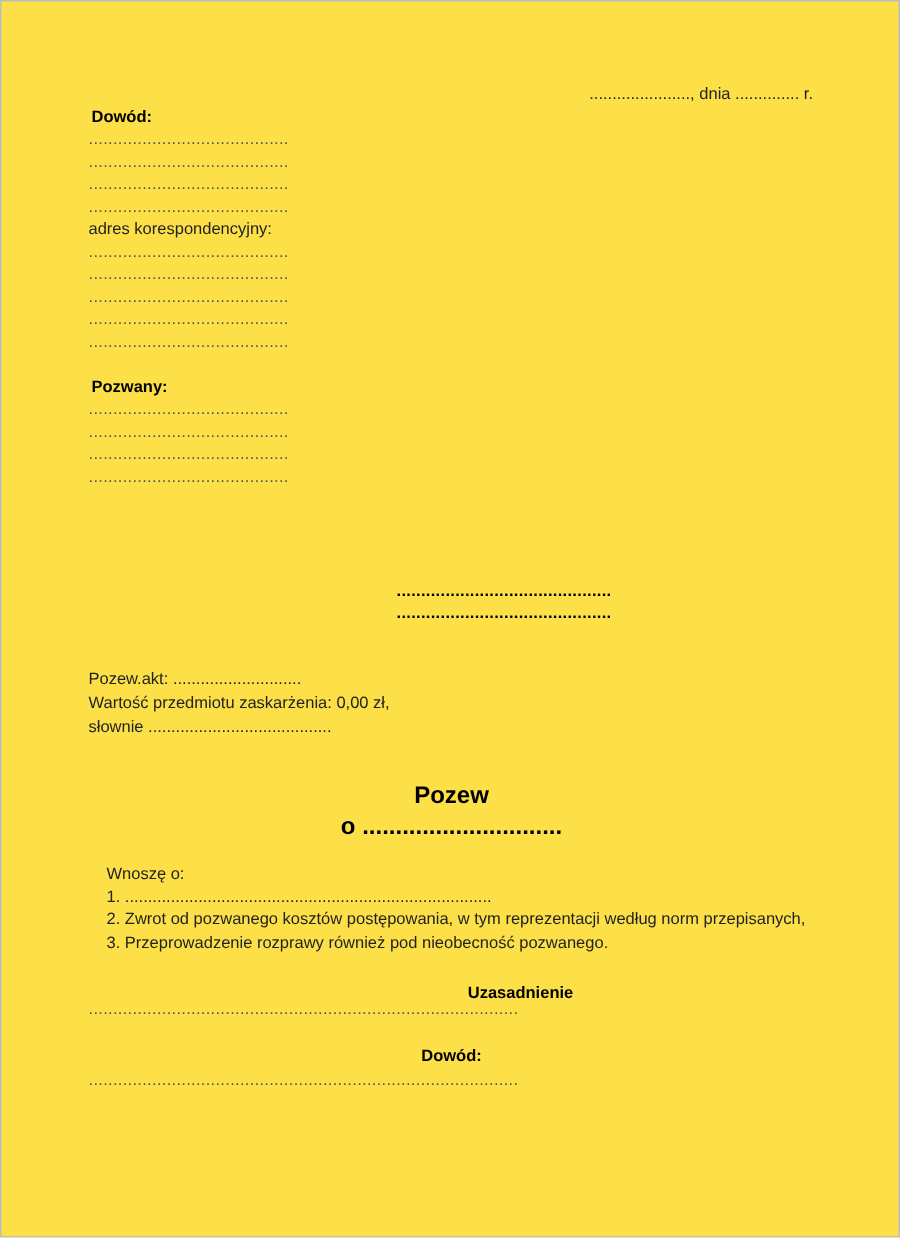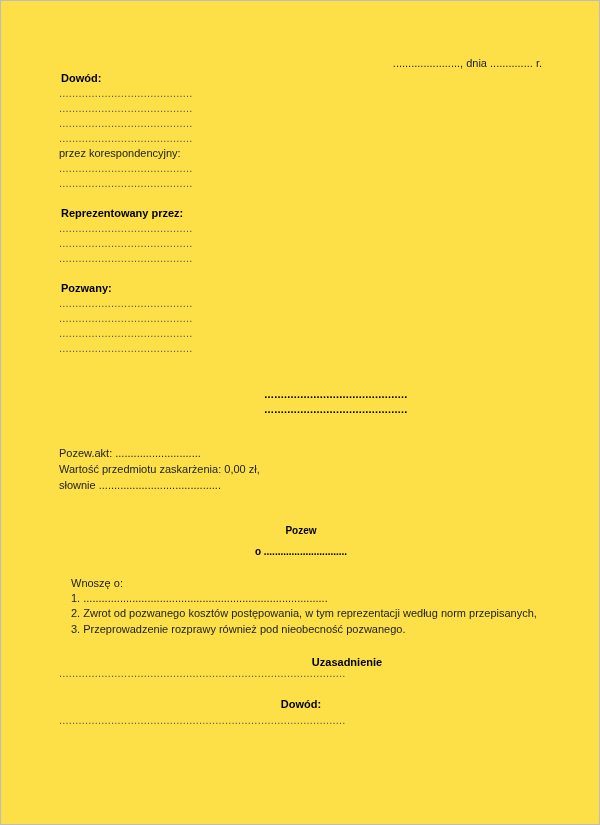--- a/index.html
+++ b/index.html
@@ -51,21 +51,21 @@
     line-height: 16px;
     color: #222;
   }
 
   
   .title-block {
     left: 0; top: 519px; width: 600px;
     text-align: center;
     line-height: 21px;
     font-weight: bold;
-    font-size: 10px;
+    font-size: 16px;
     color: #000;
   }
 
   
   .body-block {
     left: 58px; top: 575px; right: 0;
     line-height: 15.2px;
     white-space: nowrap;
     color: #222;
     margin-left: 12px;
@@ -98,24 +98,23 @@
 <div class="page">
 
   <div class="abs date-line">......................, dnia .............. r.</div>
 
   <div class="abs party-block">
     <div class="h-label">Dowód:</div>
     <div class="dots">.........................................</div>
     <div class="dots">.........................................</div>
     <div class="dots">.........................................</div>
     <div class="dots">.........................................</div>
-    <div class="sub-label">przez korespondencyjny:</div>
+    <div class="sub-label">adres korespondencyjny:</div>
     <div class="dots">.........................................</div>
     <div class="dots">.........................................</div>
-    <div class="h-label gap-above">Reprezentowany przez:</div>
     <div class="dots">.........................................</div>
     <div class="dots">.........................................</div>
     <div class="dots">.........................................</div>
     <div class="h-label gap-above">Pozwany:</div>
     <div class="dots">.........................................</div>
     <div class="dots">.........................................</div>
     <div class="dots">.........................................</div>
     <div class="dots">.........................................</div>
   </div>
 

